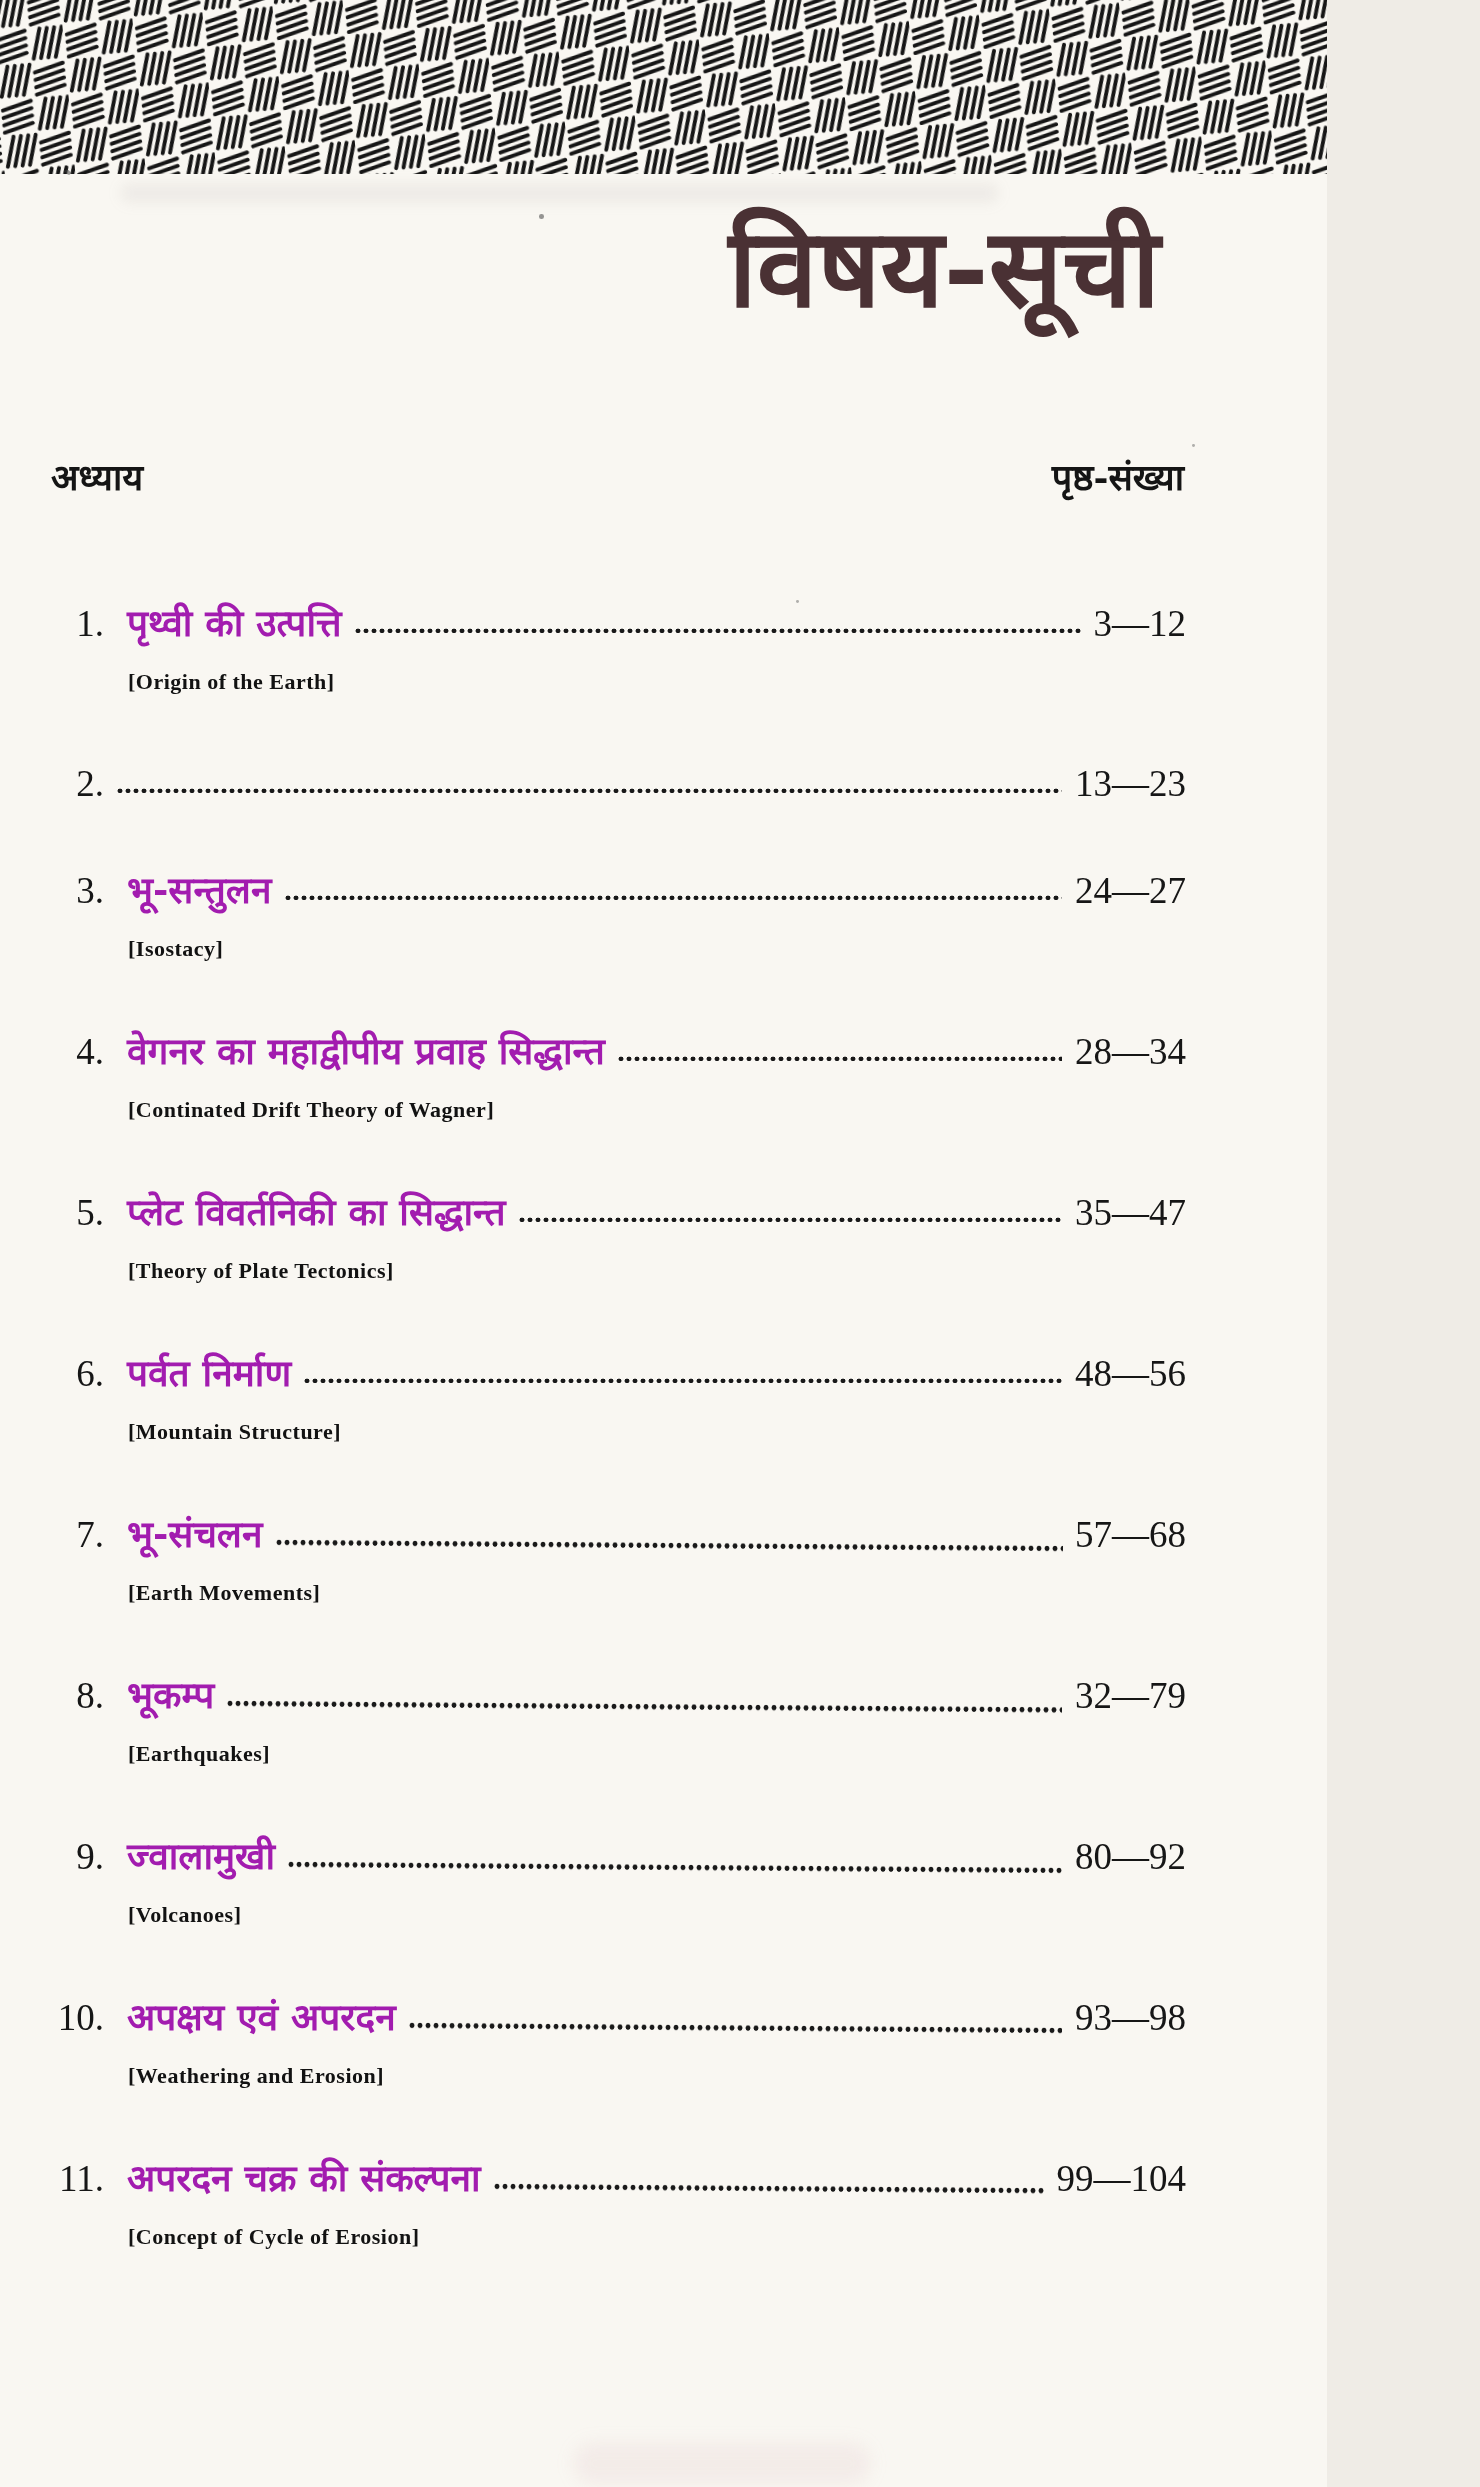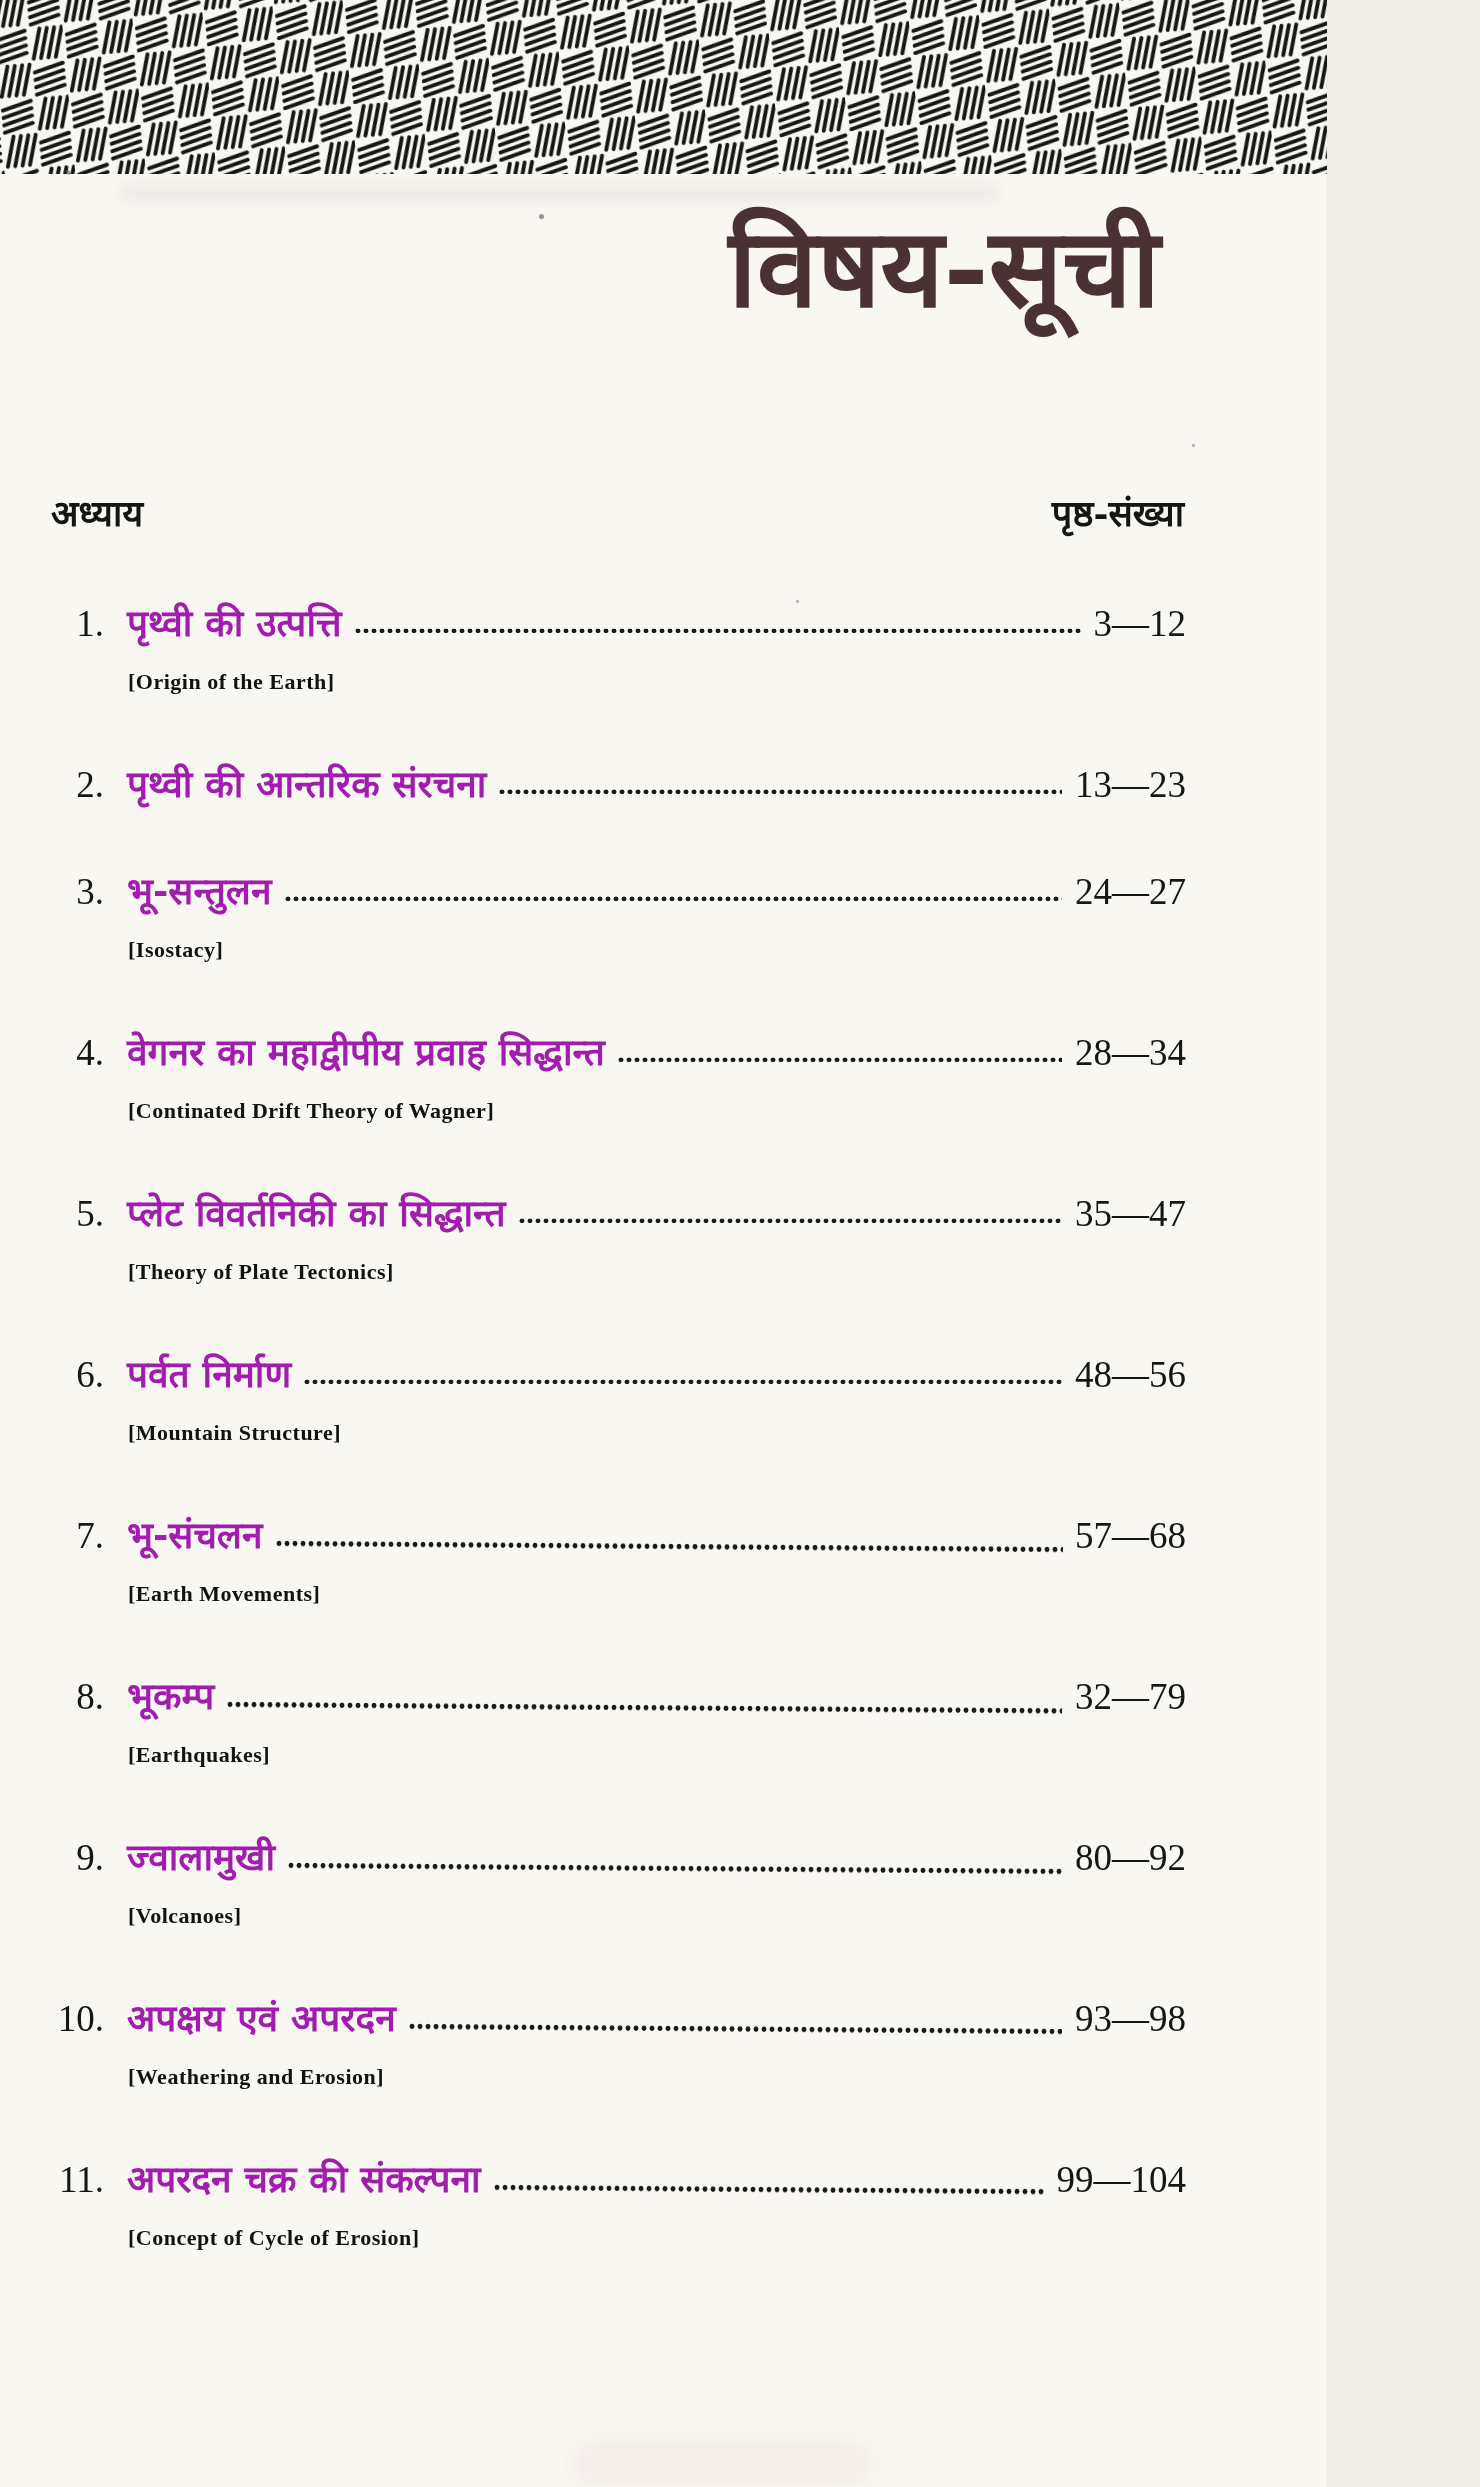--- a/index.html
+++ b/index.html
@@ -36,21 +36,21 @@
     position:absolute;top:198px;right:167px;
     font-family:"DejaVu Serif", serif;
     font-size:109px;line-height:1.3;font-weight:700;
     color:#4a3134;letter-spacing:0px;white-space:nowrap;
   }
   
   .col-head{
     position:absolute;top:452px;left:51px;right:143px;
     display:flex;justify-content:space-between;align-items:baseline;
     font-family:"DejaVu Serif", serif;
-    font-size:36px;font-weight:700;color:#151515;margin-top:36px;
+    font-size:36px;font-weight:700;color:#151515;
   }
   
   .toc{
     position:absolute;top:598px;left:0;right:0;
   }
   .item{margin-bottom:56px;}
   .row{
     display:flex;align-items:baseline;
     padding:0 141px 0 0;
     font-size:37px;line-height:50px;
@@ -143,21 +143,20 @@
         <span class="hi">पृथ्वी की उत्पत्ति</span>
         <span class="leader"></span>
         <span class="pages">3—12</span>
       </div>
       <div class="en">[Origin of the Earth]</div>
     </div>
 
     <div class="item">
       <div class="row">
         <span class="num">2.</span>
-        <span class="hi">पृथ्वी की आन्तरिक संरचना</span>
         <span class="leader"></span>
         <span class="pages">13—23</span>
       </div>
     </div>
 
     <div class="item">
       <div class="row">
         <span class="num">3.</span>
         <span class="hi">भू-सन्तुलन</span>
         <span class="leader"></span>

